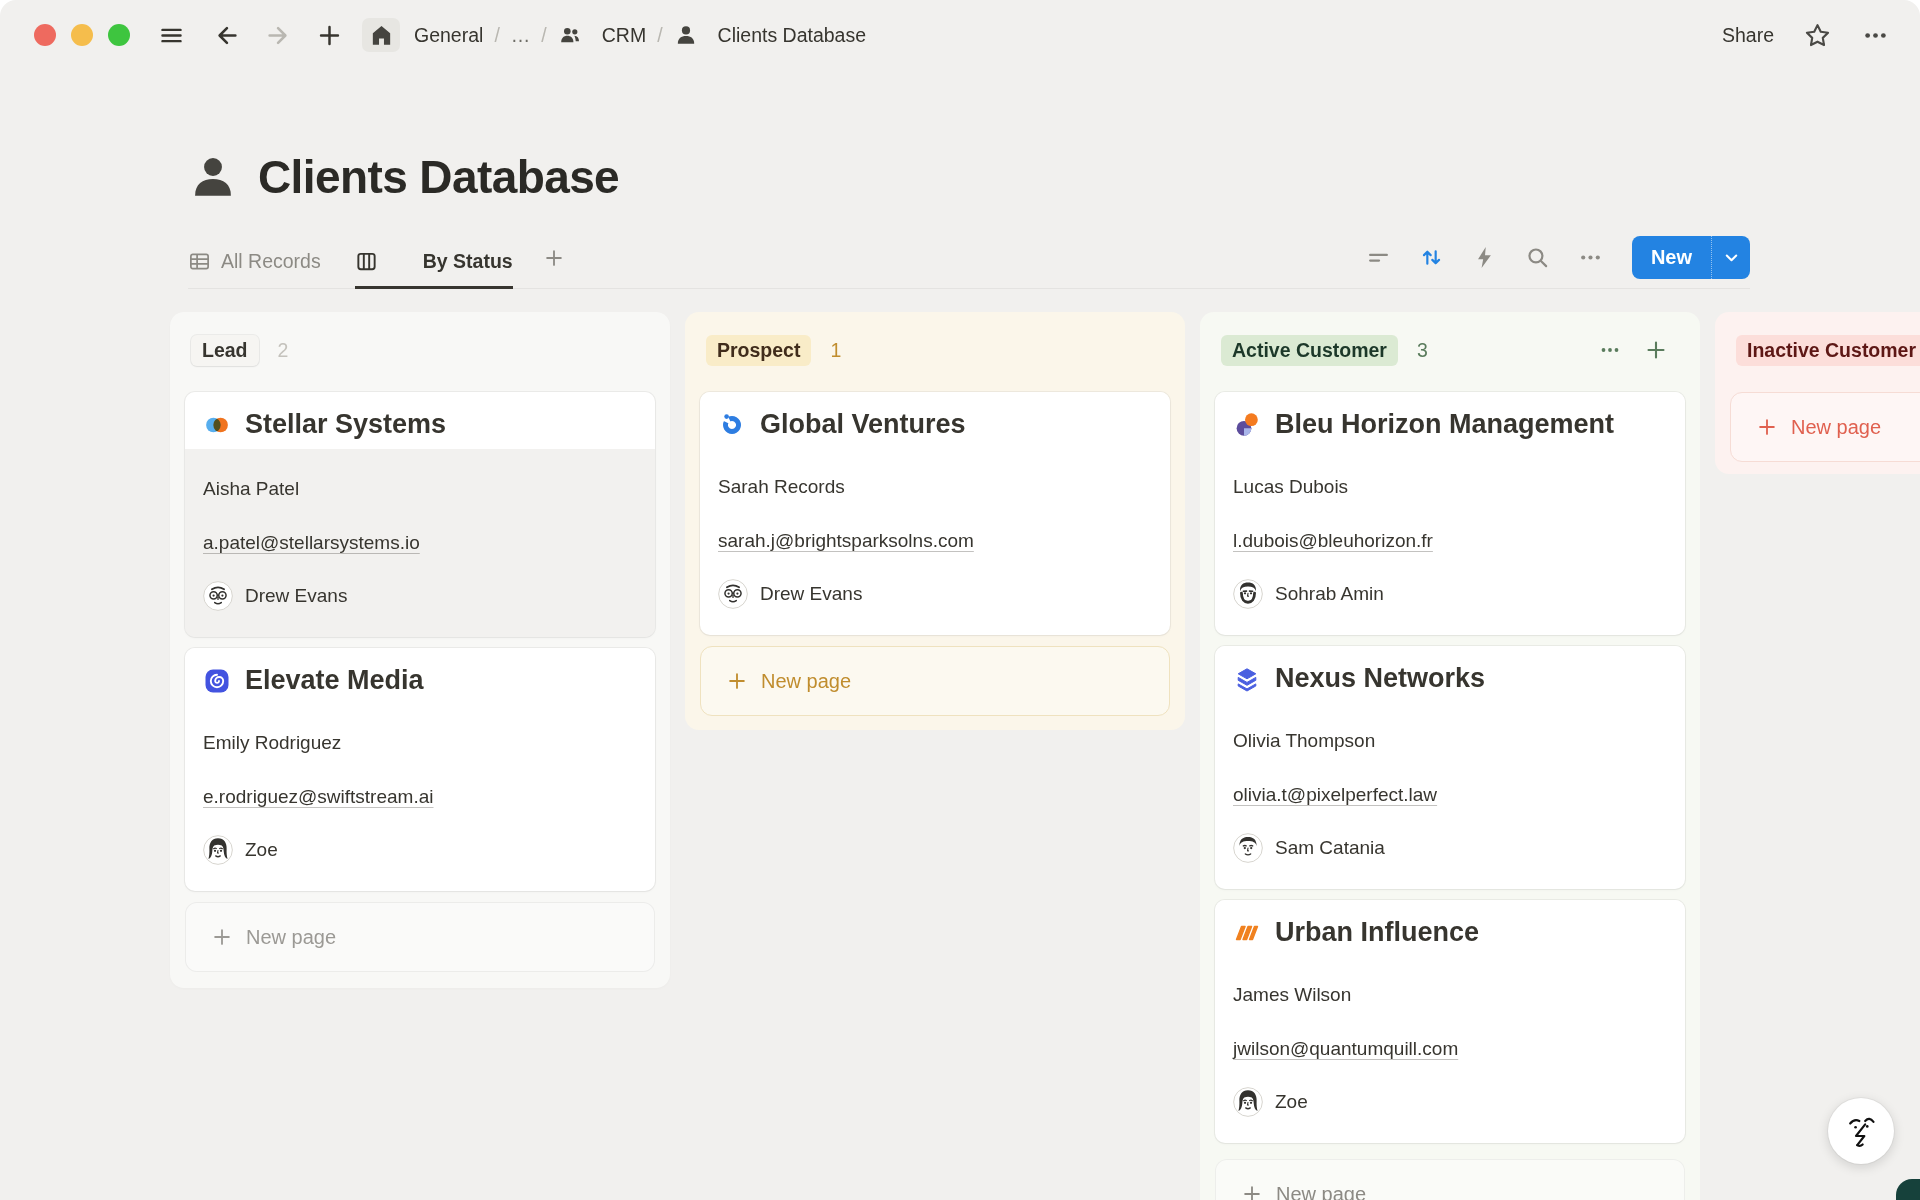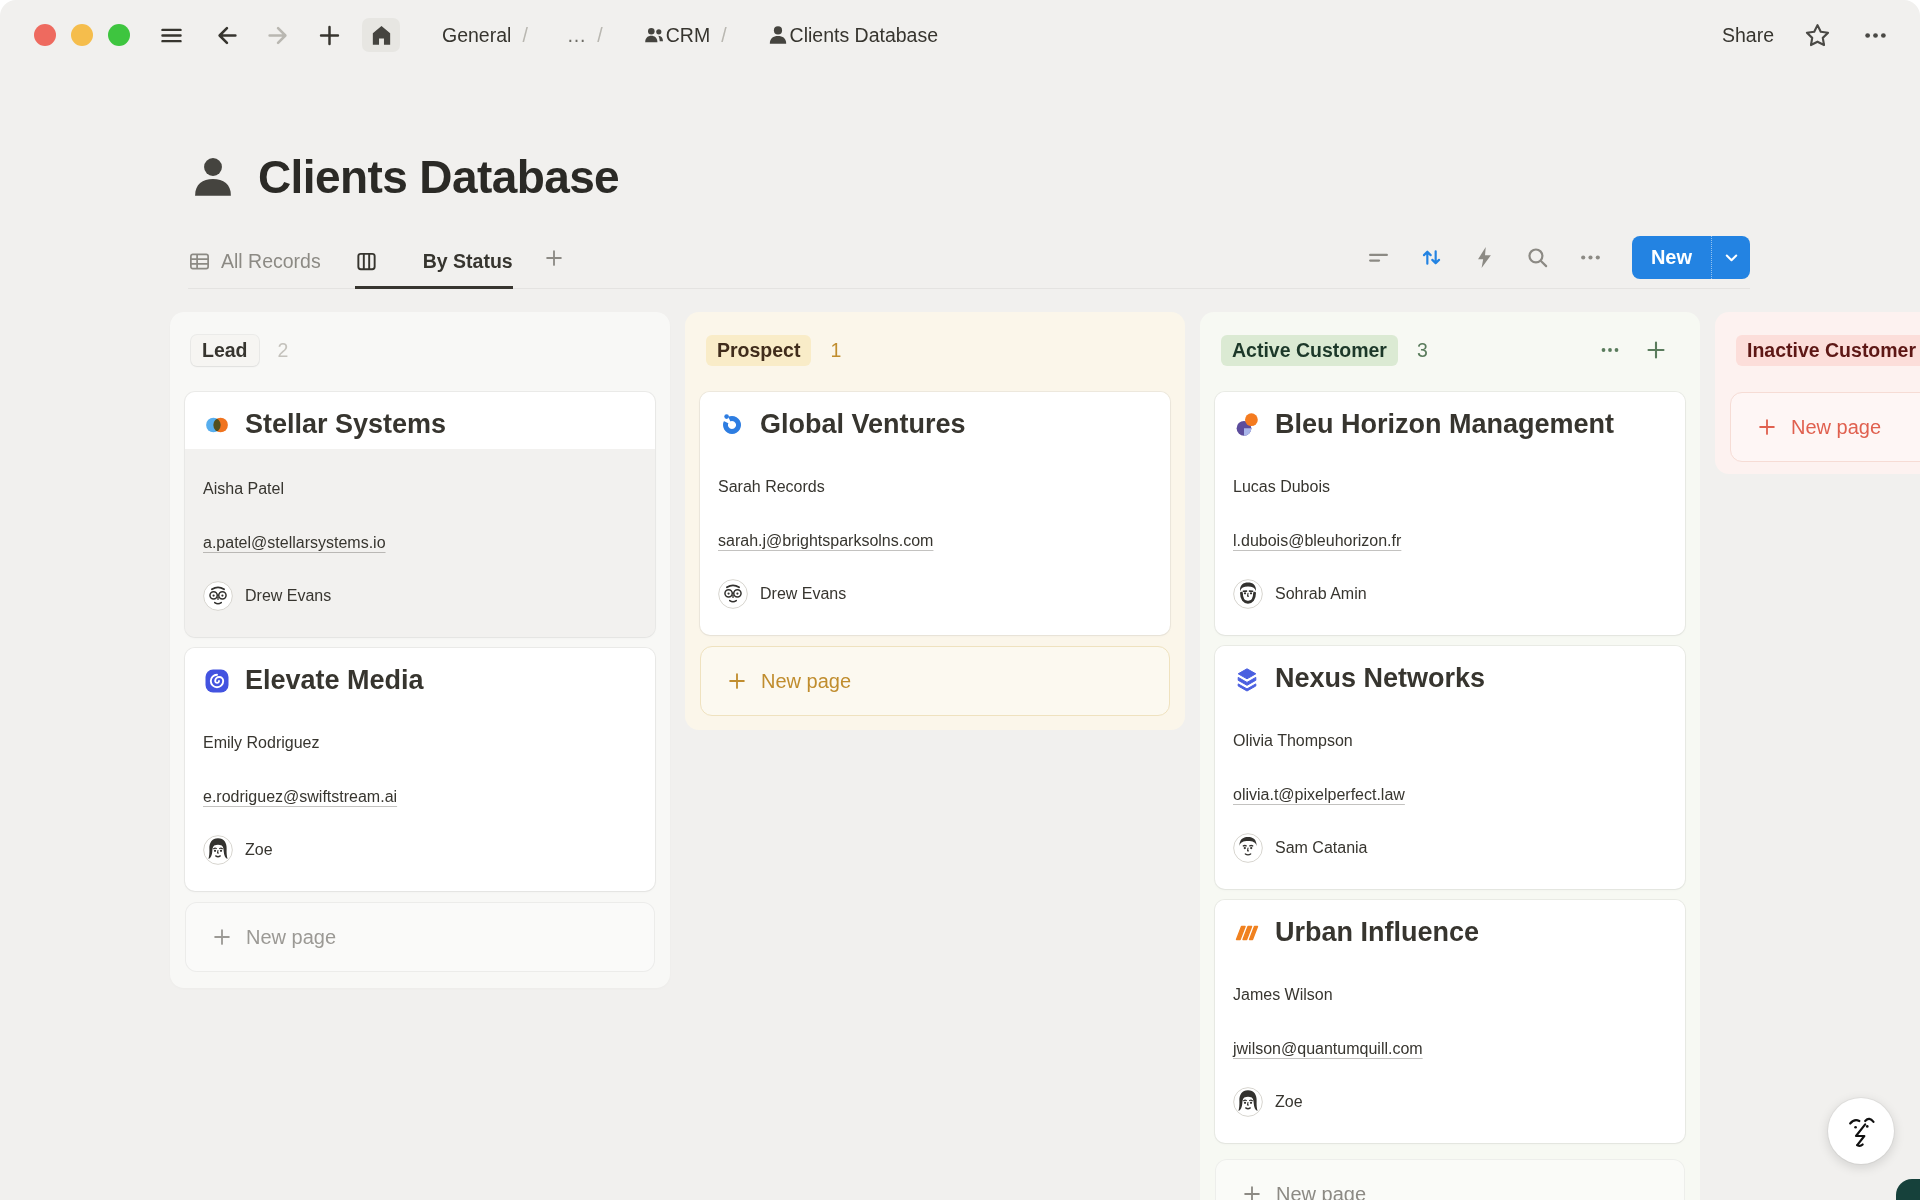--- a/index.html
+++ b/index.html
@@ -11,24 +11,24 @@
   
   .topbar { height:70px; display:flex; align-items:center; padding:0 30px 0 34px; }
   .traffic { display:flex; gap:15px; }
   .dot { width:22px; height:22px; border-radius:50%; cursor:pointer; }
   .dot.red{background:var(--traffic-red);} .dot.yellow{background:var(--traffic-yellow);} .dot.green{background:var(--traffic-green);}
   .tb-ic { width:30px; height:30px; display:flex; align-items:center; justify-content:center; cursor:pointer; flex:none; }
   .tb-ic svg{width:27px;height:27px;}
   .ham{margin-left:26px;} .back{margin-left:26px;} .fwd{margin-left:20px;} .newtab{margin-left:22px;}
   .home-chip{ margin-left:18px; width:38px; height:34px; background:#e7e6e2; border-radius:7px; }
   .crumbs { display:flex; align-items:center; gap:11px; margin-left:14px; font-size:19.5px; }
-  .crumb { cursor:pointer; white-space:nowrap;margin-left:28px; }
+  .crumb { cursor:pointer; white-space:nowrap; }
   .crumb-sep { color:#b9b7b1; }
   .crumb-ellipsis { color:#6e6c66; }
-  .crumb-team, .crumb-page { display:flex; align-items:center; gap:0; }
+  .crumb-team, .crumb-page { display:flex; align-items:center; gap:20px; }
   .crumb svg{ width:24px; height:24px; }
   .topbar-right { margin-left:auto; display:flex; align-items:center; gap:28px; }
   .share { font-size:19.5px; cursor:pointer; }
   .tb-right-ic { width:30px;height:30px; display:flex;align-items:center;justify-content:center; cursor:pointer; }
   .tb-right-ic svg{width:27px;height:27px;}
 
   
   .page-header { margin:80px 0 0 188px; display:flex; align-items:center; gap:20px; }
   .page-header svg { width:50px; height:50px; }
   .page-title { font-size:46px; font-weight:700; letter-spacing:-0.6px; color:#2b2a26; }
@@ -77,21 +77,21 @@
   .card { background:#fff; border-radius:10px; margin-bottom:11px; overflow:hidden; cursor:pointer;
     box-shadow:0 0 0 1px rgba(0,0,0,0.05), 0 1px 3px rgba(0,0,0,0.04); }
   .card-head { display:flex; align-items:center; gap:14px; padding:17px 18px 7px; background:#fff; }
   .logo { width:28px; height:28px; flex:none; }
   .logo svg { width:28px; height:28px; display:block; }
   .card-title { font-size:27px; font-weight:600; }
   .card-body { padding:0 18px 26px; }
   .card.dimmed .card-body { background:var(--card-dim); }
   .card.dimmed { background:var(--card-dim); }
   .card.dimmed .card-head { background:#fff; padding-bottom:9px; }
-  .field { margin-top:26px; font-size:16px; line-height:28px; }
+  .field { margin-top:26px; font-size:19px; line-height:28px; }
   .field.email span { text-decoration:underline; text-decoration-color:rgba(55,53,47,0.3);
     text-decoration-thickness:1px; text-underline-offset:4px; cursor:pointer; }
   .field.person { display:flex; align-items:center; gap:12px; margin-top:24px; }
   .avatar { width:30px; height:30px; flex:none; }
   .avatar svg { width:30px; height:30px; display:block; }
 
   .new-page { height:70px; border-radius:12px; display:flex; align-items:center; gap:13px;
     padding-left:25px; font-size:20px; cursor:pointer; margin-top:4px; }
   .new-page svg { width:22px; height:22px; }
   .np-lead { border:1px solid rgba(0,0,0,0.06); color:var(--lead-accent); background:rgba(255,255,255,0.35); }

